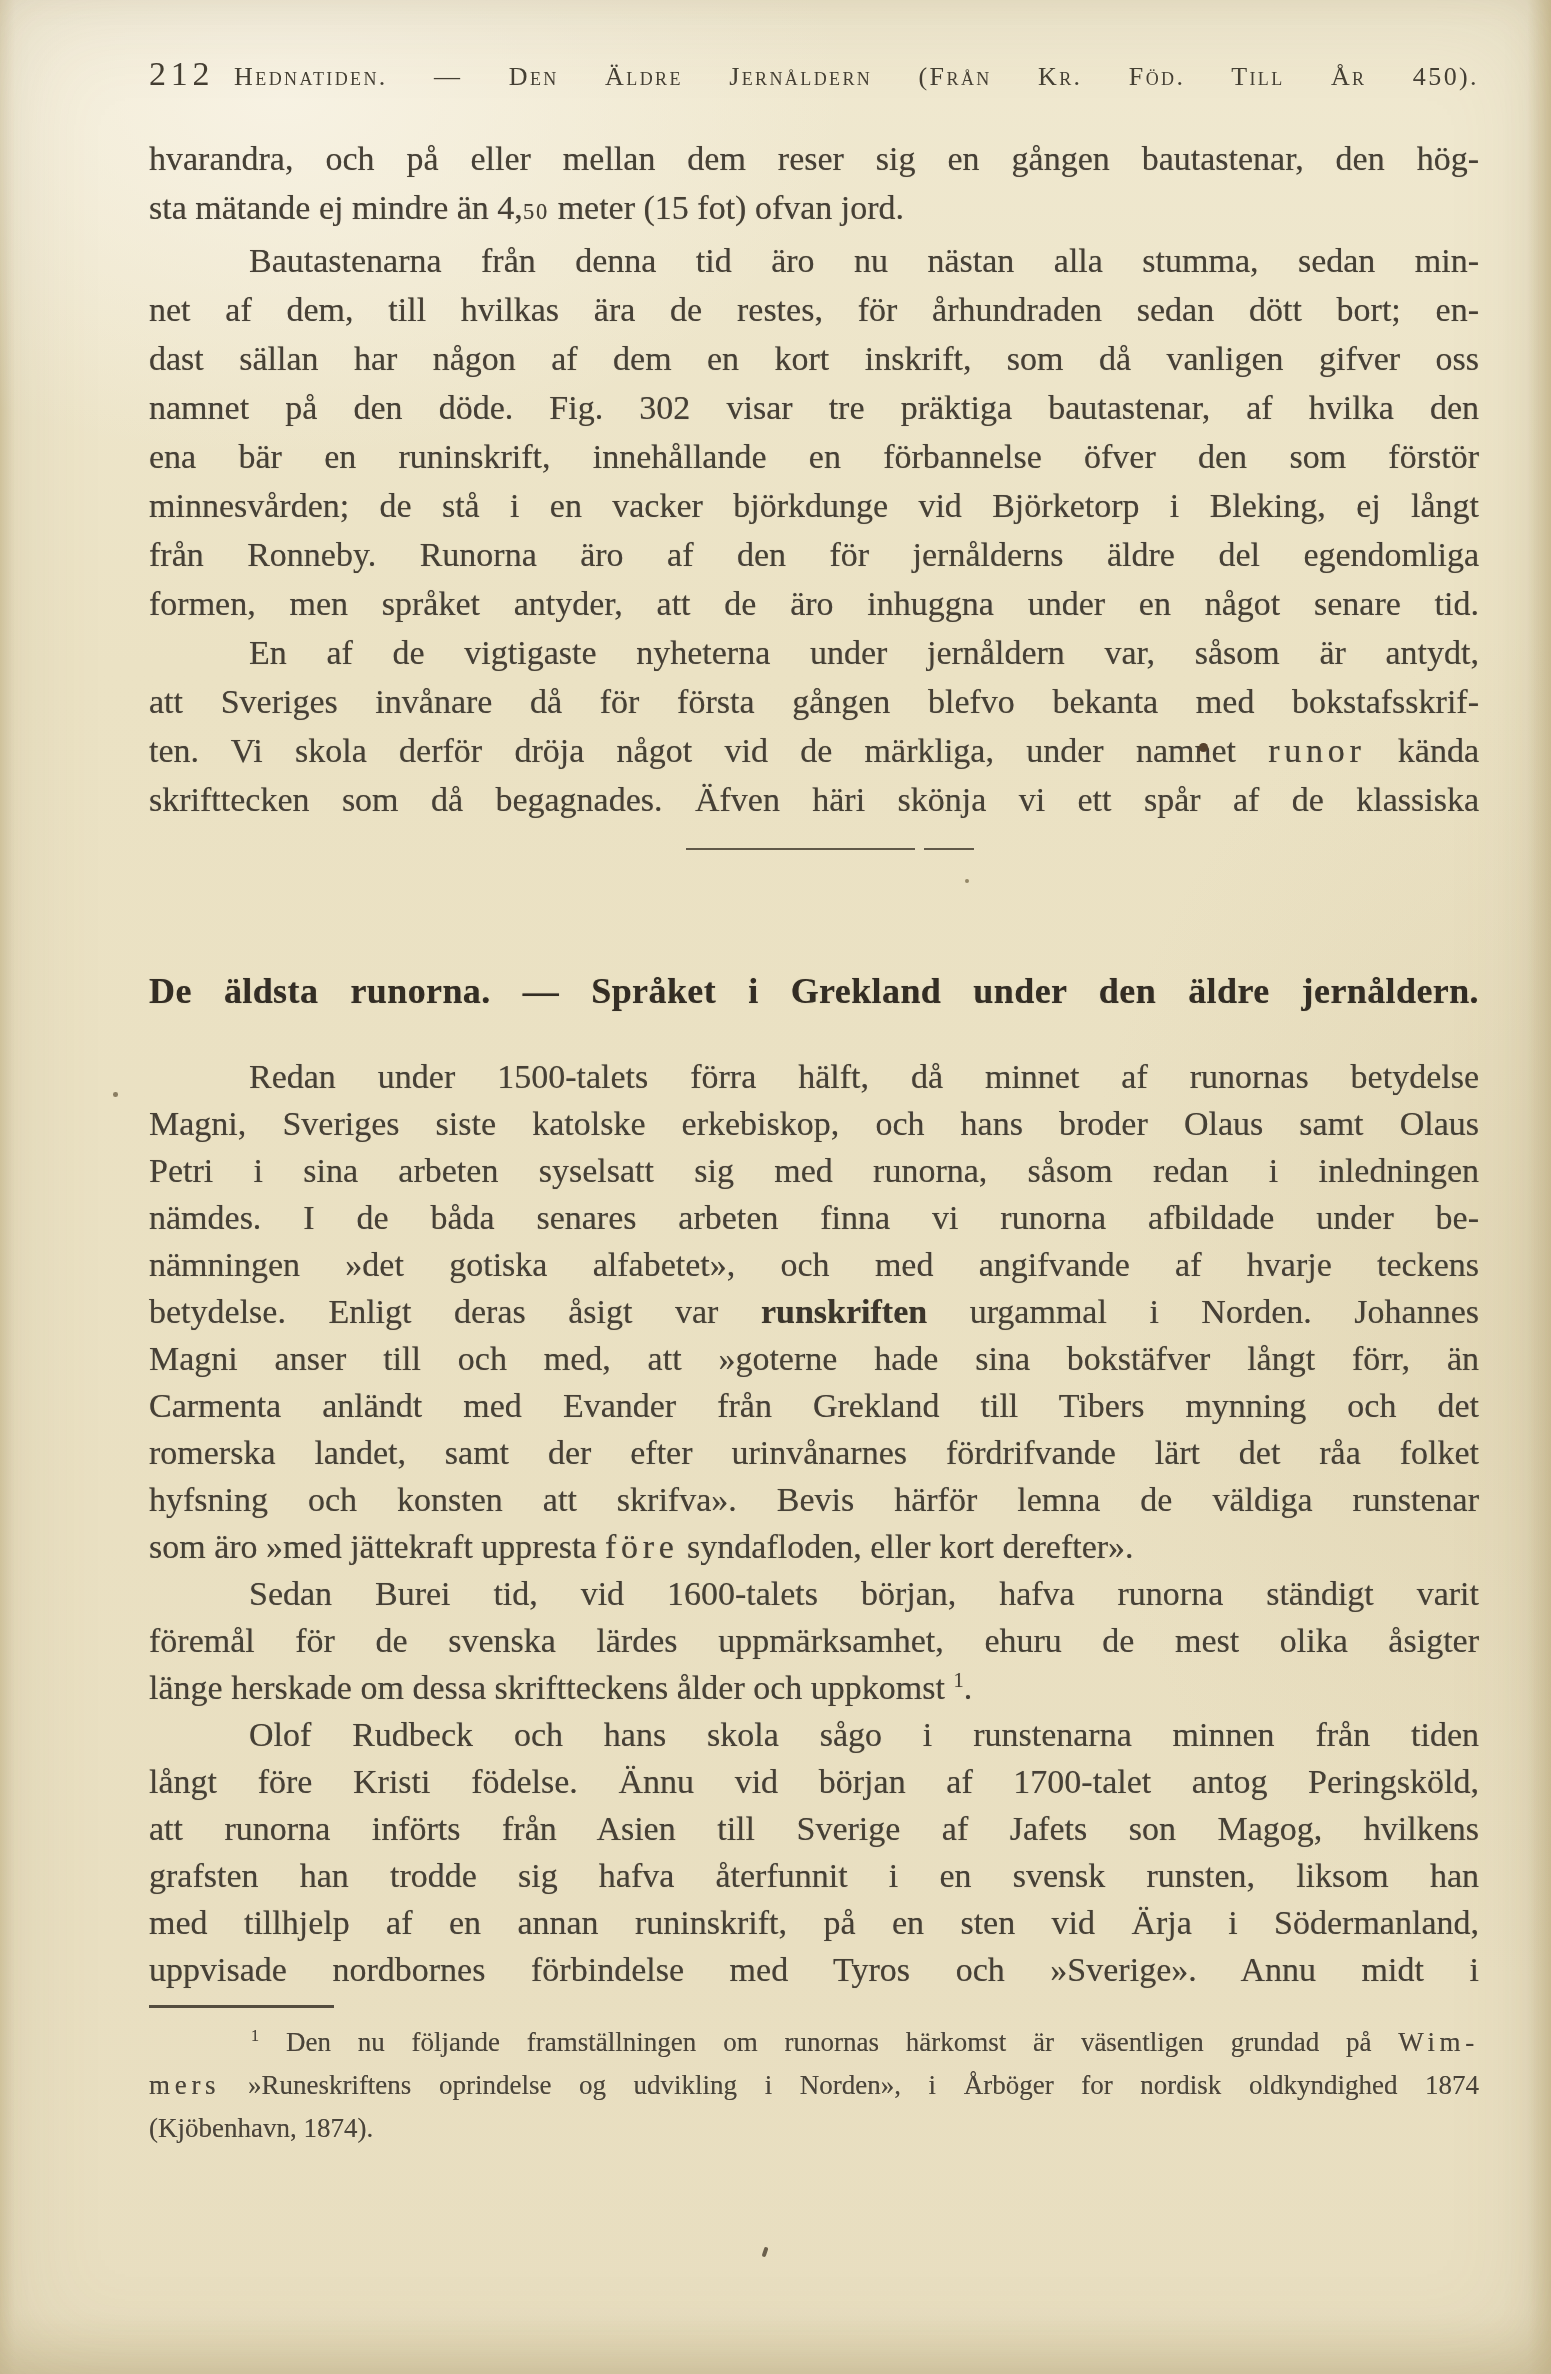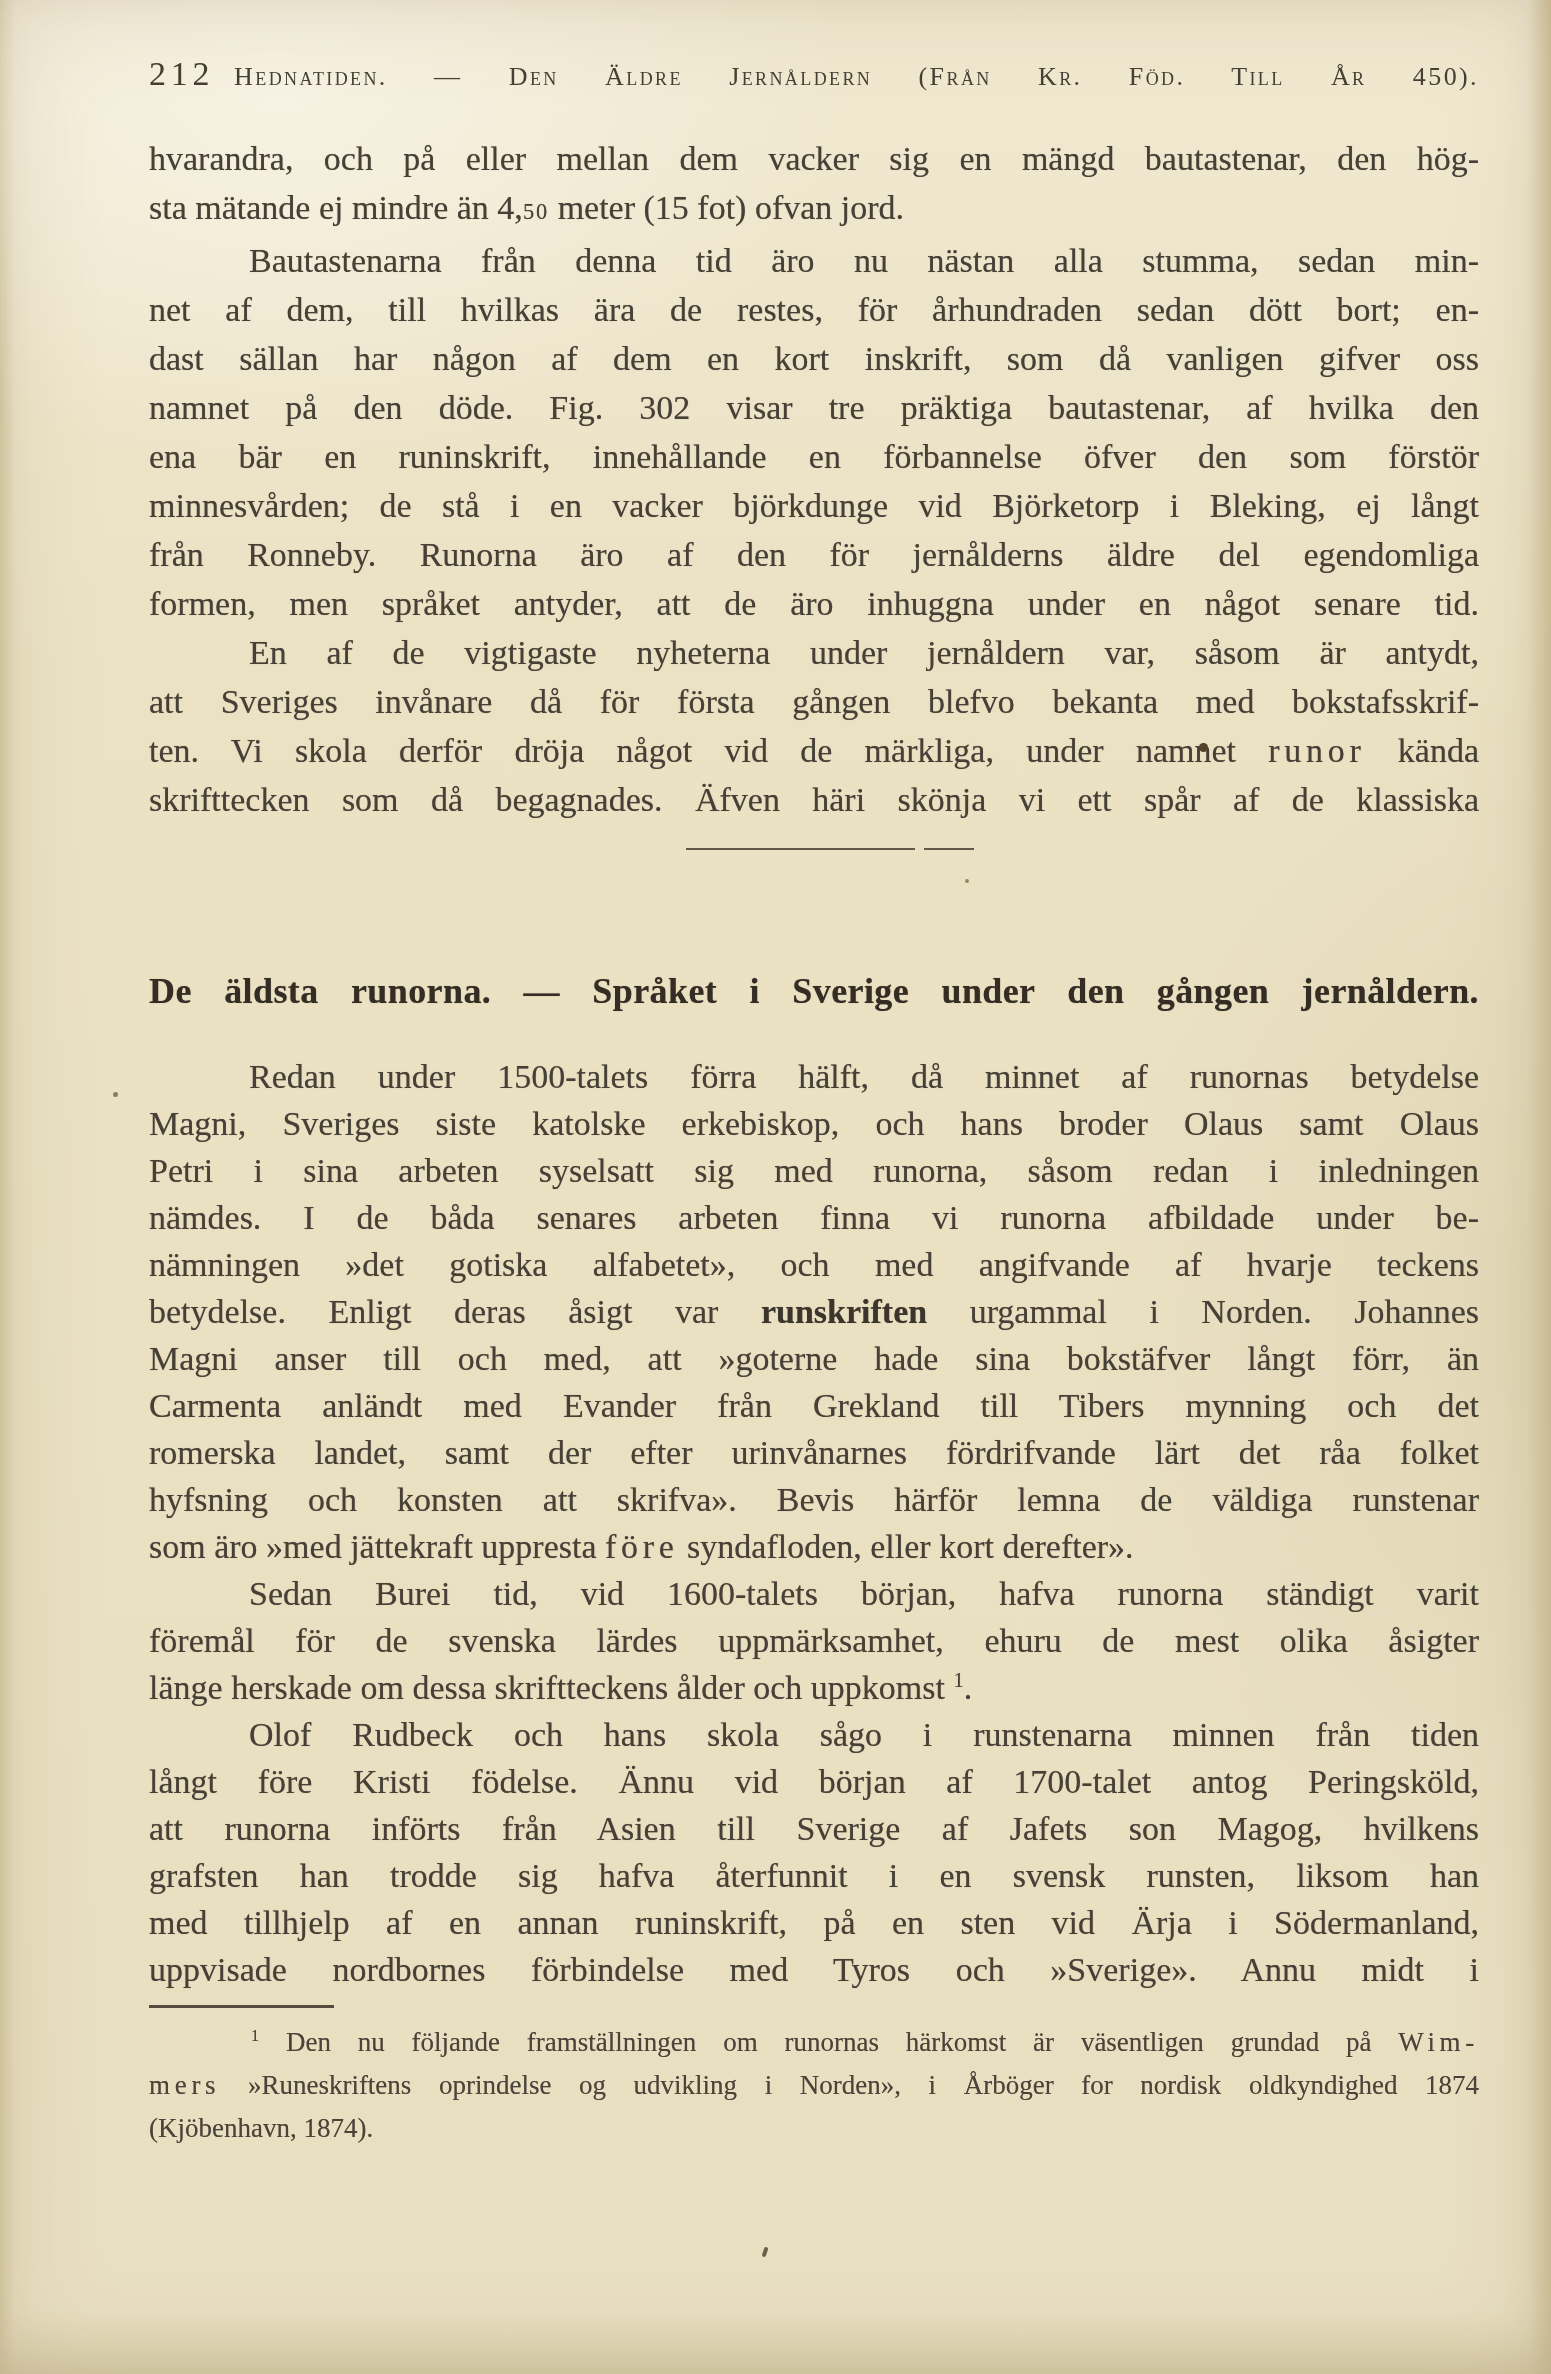--- a/index.html
+++ b/index.html
@@ -79,21 +79,21 @@
 
 <div class="page" style="background-color: rgb(235, 226, 196); color: rgb(70, 64, 54);">
 
   <header class="running-head">
     <span class="pagenum">212</span>
     <span class="head-title">Hednatiden. — Den Äldre Jernåldern (Från Kr. Föd. Till År 450).</span>
   </header>
 
   <main class="text-block" id="textBlock">
       <p class="para">
-        <span class="line j">hvarandra, och på eller mellan dem vacker sig en mängd bautastenar, den hög-</span>
+        <span class="line j">hvarandra, och på eller mellan dem reser sig en gången bautastenar, den hög-</span>
         <span class="line">sta mätande ej mindre än 4,<span class="smnum">50</span> meter (15 fot) ofvan jord.</span>
       </p>
       <p class="para">
         <span class="line j ind">Bautastenarna från denna tid äro nu nästan alla stumma, sedan min-</span>
         <span class="line j">net af dem, till hvilkas ära de restes, för århundraden sedan dött bort; en-</span>
         <span class="line j">dast sällan har någon af dem en kort inskrift, som då vanligen gifver oss</span>
         <span class="line j">namnet på den döde. Fig. 302 visar tre präktiga bautastenar, af hvilka den</span>
         <span class="line j">ena bär en runinskrift, innehållande en förbannelse öfver den som förstör</span>
         <span class="line j">minnesvården; de stå i en vacker björkdunge vid Björketorp i Bleking, ej långt</span>
         <span class="line j">från Ronneby. Runorna äro af den för jernålderns äldre del egendomliga</span>
@@ -102,21 +102,21 @@
       <p class="para">
         <span class="line j ind">En af de vigtigaste nyheterna under jernåldern var, såsom är antydt,</span>
         <span class="line j">att Sveriges invånare då för första gången blefvo bekanta med bokstafsskrif-</span>
         <span class="line j">ten. Vi skola derför dröja något vid de märkliga, under namnet <span class="lsp">runor</span> kända</span>
         <span class="line j">skrifttecken som då begagnades. Äfven häri skönja vi ett spår af de klassiska</span>
       </p>
       <div class="divider">
         <span class="seg seg1"></span>
         <span class="seg seg2"></span>
       </div>
-      <h2 class="section-heading">De äldsta runorna. — Språket i Sverige under den gången jernåldern.</h2>
+      <h2 class="section-heading">De äldsta runorna. — Språket i Grekland under den äldre jernåldern.</h2>
       <p class="para tight">
         <span class="line j ind">Redan under 1500-talets förra hälft, då minnet af runornas betydelse</span>
         <span class="line j">Magni, Sveriges siste katolske erkebiskop, och hans broder Olaus samt Olaus</span>
         <span class="line j">Petri i sina arbeten syselsatt sig med runorna, såsom redan i inledningen</span>
         <span class="line j">nämdes. I de båda senares arbeten finna vi runorna afbildade under be-</span>
         <span class="line j">nämningen »det gotiska alfabetet», och med angifvande af hvarje teckens</span>
         <span class="line j">betydelse. Enligt deras åsigt var <b>runskriften</b> urgammal i Norden. Johannes</span>
         <span class="line j">Magni anser till och med, att »goterne hade sina bokstäfver långt förr, än</span>
         <span class="line j">Carmenta anländt med Evander från Grekland till Tibers mynning och det</span>
         <span class="line j">romerska landet, samt der efter urinvånarnes fördrifvande lärt det råa folket</span>

